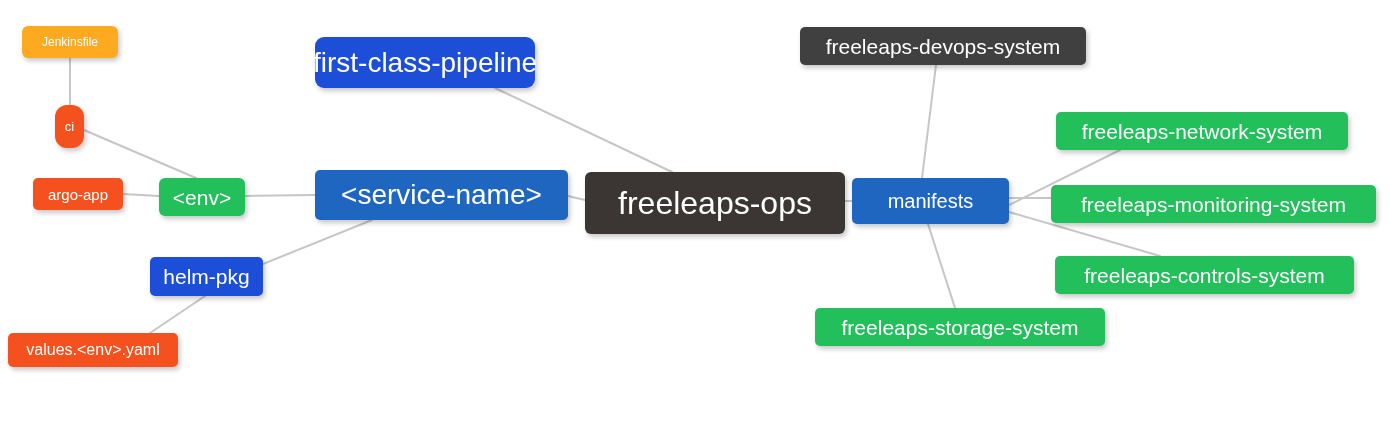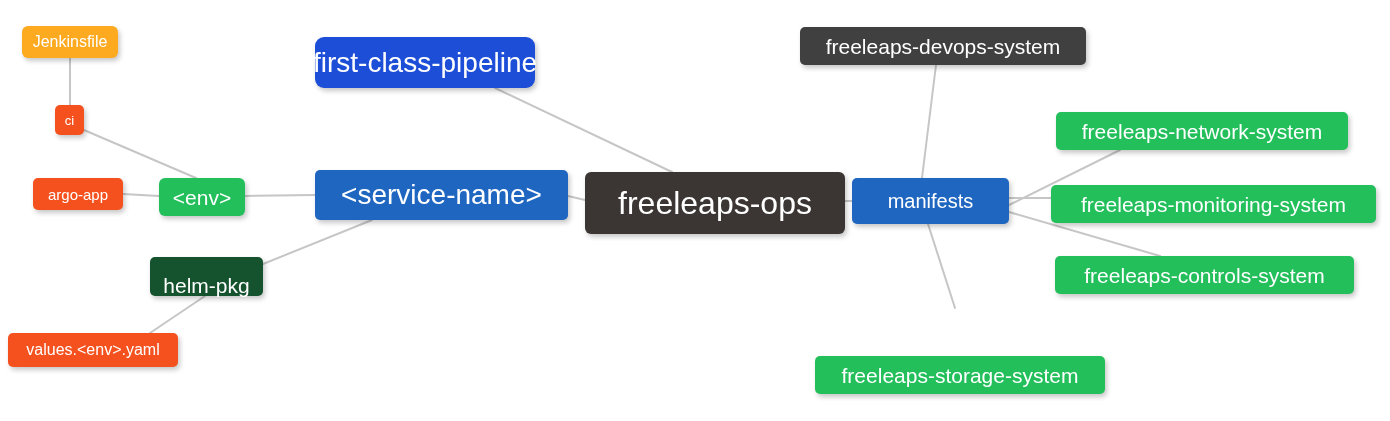--- a/index.html
+++ b/index.html
@@ -65,36 +65,36 @@
       <line x1="495" y1="88" x2="672" y2="172" stroke="#c6c6c6" stroke-width="2" stroke-linecap="round"></line>
       <line x1="568" y1="196" x2="585" y2="200" stroke="#c6c6c6" stroke-width="2" stroke-linecap="round"></line>
       <line x1="845" y1="201" x2="852" y2="201" stroke="#c6c6c6" stroke-width="2" stroke-linecap="round"></line>
       <line x1="922" y1="178" x2="936" y2="65" stroke="#c6c6c6" stroke-width="2" stroke-linecap="round"></line>
       <line x1="1009" y1="205" x2="1120" y2="150" stroke="#c6c6c6" stroke-width="2" stroke-linecap="round"></line>
       <line x1="1009" y1="198" x2="1051" y2="198" stroke="#c6c6c6" stroke-width="2" stroke-linecap="round"></line>
       <line x1="1009" y1="212" x2="1160" y2="256" stroke="#c6c6c6" stroke-width="2" stroke-linecap="round"></line>
       <line x1="928" y1="224" x2="955" y2="308" stroke="#c6c6c6" stroke-width="2" stroke-linecap="round"></line>
     </svg>
   <div id="nodes">
-      <div class="node c-orange" style="left: 22px; top: 26px; width: 96px; height: 32px; font-size: 16px; border-radius: 6px; background: rgb(253, 170, 33); color: rgb(255, 255, 255);">
+      <div class="node c-orange" style="left: 22px; top: 26px; width: 96px; height: 32px; font-size: 12px; border-radius: 6px; background: rgb(253, 170, 33); color: rgb(255, 255, 255);">
         <span class="node-label">Jenkinsfile</span>
       </div>
-      <div class="node c-red" style="left: 55px; top: 105px; width: 29px; height: 30px; font-size: 13px; border-radius: 5px; background: rgb(244, 81, 30); color: rgb(255, 255, 255);">
+      <div class="node c-red" style="left: 55px; top: 105px; width: 29px; height: 43px; font-size: 13px; border-radius: 12px; background: rgb(244, 81, 30); color: rgb(255, 255, 255);">
         <span class="node-label">ci</span>
       </div>
       <div class="node c-red" style="left: 33px; top: 178px; width: 90px; height: 32px; font-size: 15px; border-radius: 5px; background: rgb(244, 81, 30); color: rgb(255, 255, 255);">
         <span class="node-label">argo-app</span>
       </div>
       <div class="node c-green" style="left: 159px; top: 178px; width: 86px; height: 38px; font-size: 21px; border-radius: 6px; background: rgb(34, 191, 91); color: rgb(255, 255, 255);">
         <span class="node-label">&lt;env&gt;</span>
       </div>
       <div class="node c-red" style="left: 8px; top: 333px; width: 170px; height: 34px; font-size: 16px; border-radius: 5px; background: rgb(244, 81, 30); color: rgb(255, 255, 255);">
         <span class="node-label">values.&lt;env&gt;.yaml</span>
       </div>
-      <div class="node c-green" style="left: 150px; top: 257px; width: 113px; height: 39px; font-size: 21px; border-radius: 5px; background: #14532d; color: rgb(255, 255, 255); align-items: flex-end;">
+      <div class="node c-green" style="left: 150px; top: 257px; width: 113px; height: 39px; font-size: 21px; border-radius: 5px; background: #1d4ed8; color: rgb(255, 255, 255);">
         <span class="node-label">helm-pkg</span>
       </div>
       <div class="node c-blue" style="left: 315px; top: 37px; width: 220px; height: 51px; font-size: 28px; border-radius: 9px; background: #1d4ed8; color: rgb(255, 255, 255);">
         <span class="node-label">first-class-pipeline</span>
       </div>
       <div class="node c-blue" style="left: 315px; top: 170px; width: 253px; height: 50px; font-size: 28px; border-radius: 5px; background: rgb(31, 102, 193); color: rgb(255, 255, 255);">
         <span class="node-label">&lt;service-name&gt;</span>
       </div>
       <div class="node c-root" style="left: 585px; top: 172px; width: 260px; height: 62px; font-size: 32px; border-radius: 6px; background: rgb(59, 54, 51); color: rgb(255, 255, 255);">
         <span class="node-label">freeleaps-ops</span>
@@ -107,17 +107,17 @@
       </div>
       <div class="node c-green" style="left: 1056px; top: 112px; width: 292px; height: 38px; font-size: 21px; border-radius: 5px; background: rgb(34, 191, 91); color: rgb(255, 255, 255); text-align: right;">
         <span class="node-label">freeleaps-network-system</span>
       </div>
       <div class="node c-green" style="left: 1051px; top: 185px; width: 325px; height: 38px; font-size: 21px; border-radius: 5px; background: rgb(34, 191, 91); color: rgb(255, 255, 255);">
         <span class="node-label">freeleaps-monitoring-system</span>
       </div>
       <div class="node c-green" style="left: 1055px; top: 256px; width: 299px; height: 38px; font-size: 21px; border-radius: 5px; background: rgb(34, 191, 91); color: rgb(255, 255, 255);">
         <span class="node-label">freeleaps-controls-system</span>
       </div>
-      <div class="node c-green" style="left: 815px; top: 308px; width: 290px; height: 38px; font-size: 21px; border-radius: 5px; background: rgb(34, 191, 91); color: rgb(255, 255, 255); margin-top: 48px;">
+      <div class="node c-green" style="left: 815px; top: 308px; width: 290px; height: 38px; font-size: 21px; border-radius: 5px; background: rgb(34, 191, 91); color: rgb(255, 255, 255);">
         <span class="node-label">freeleaps-storage-system</span>
       </div>
     </div>
 </div>
 
 </body></html>

